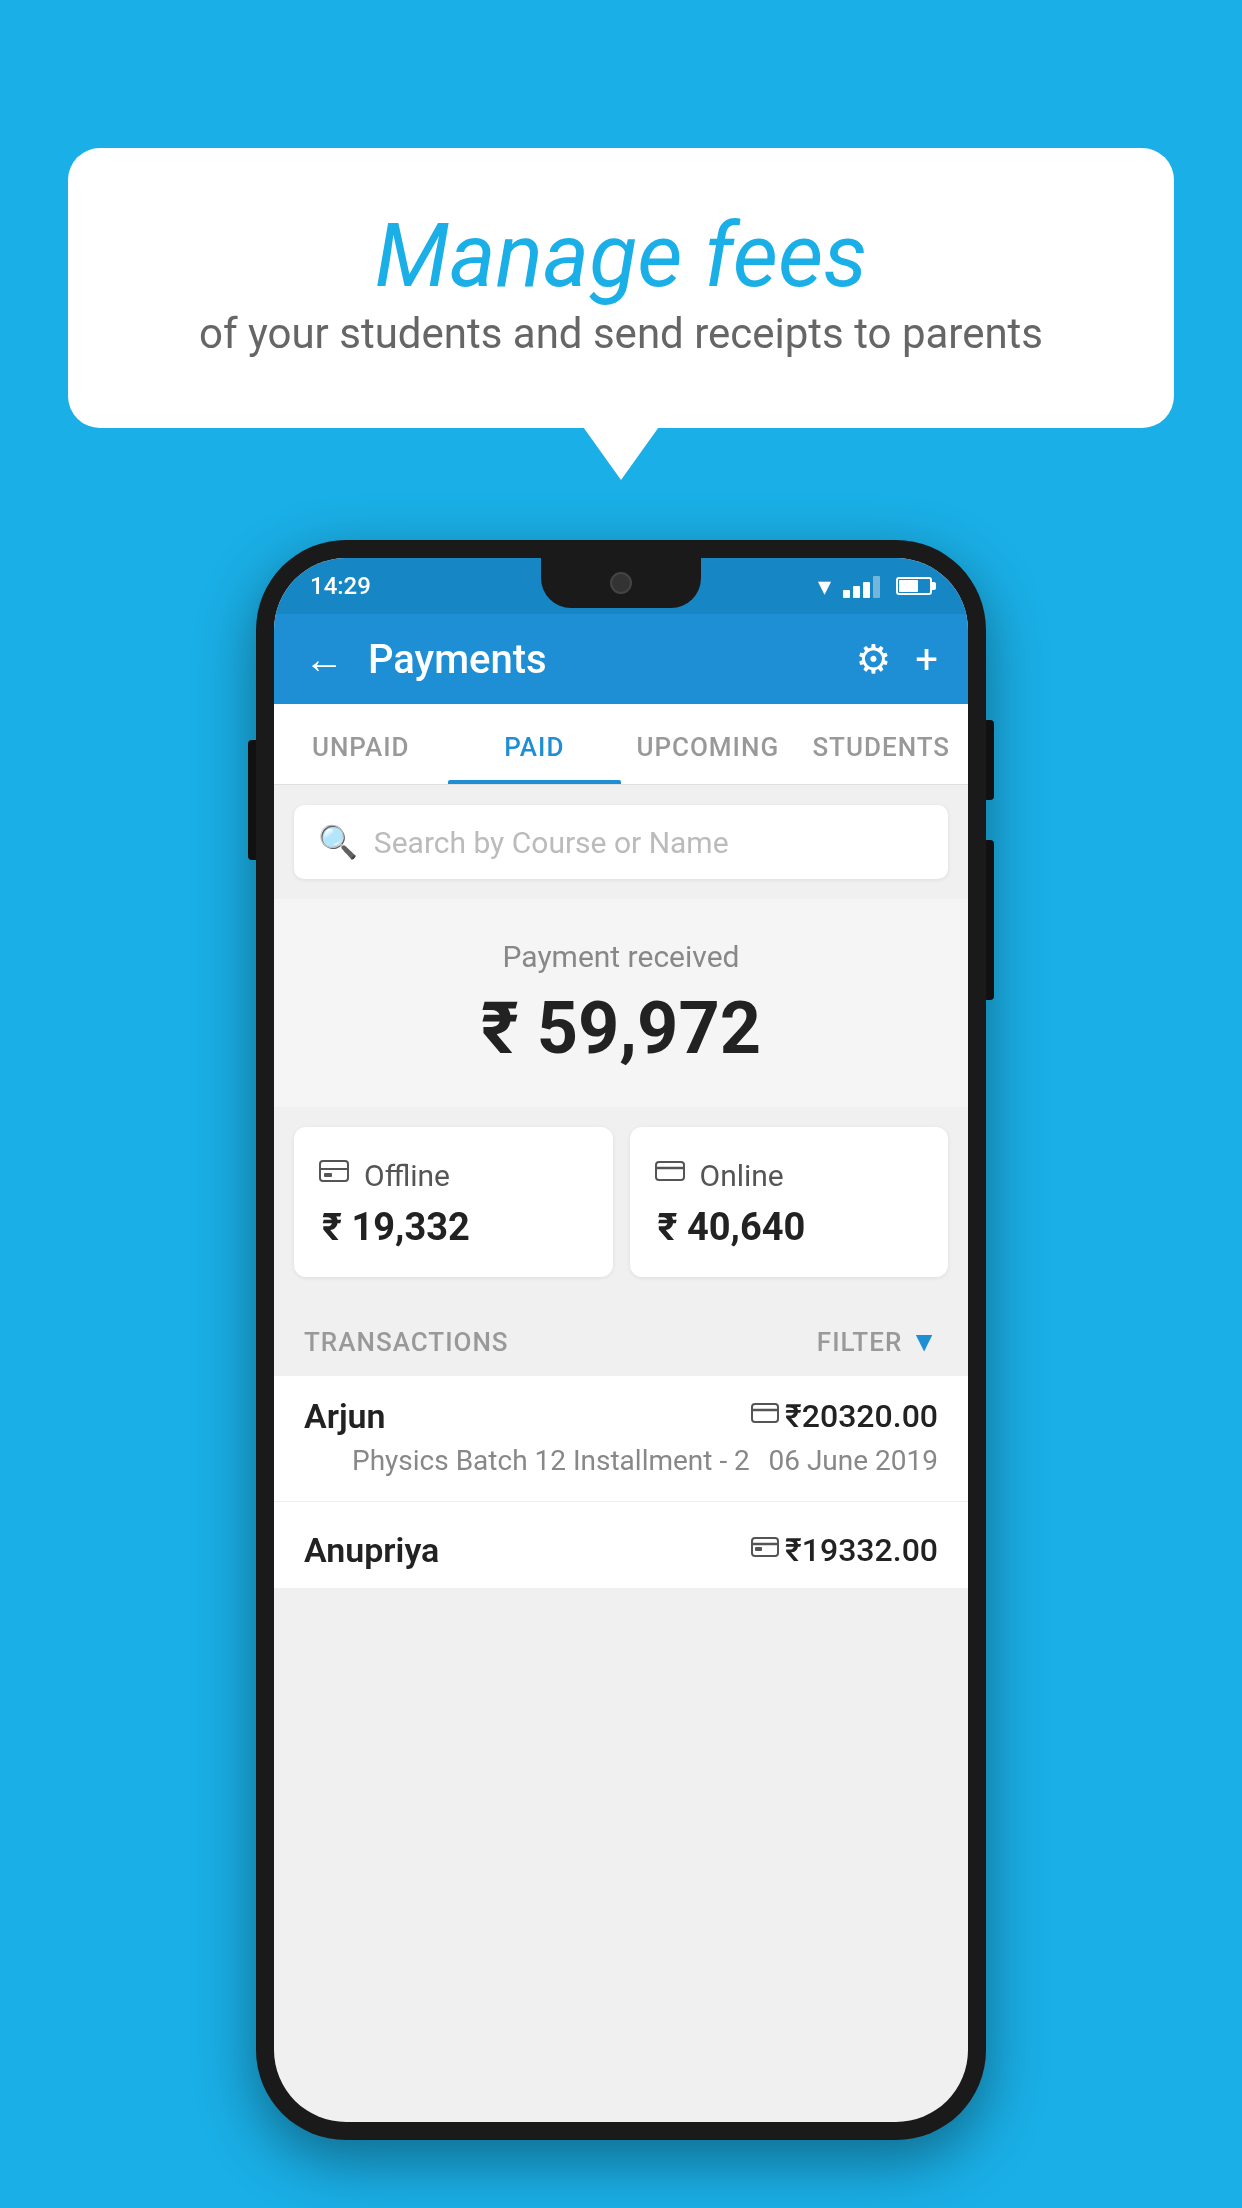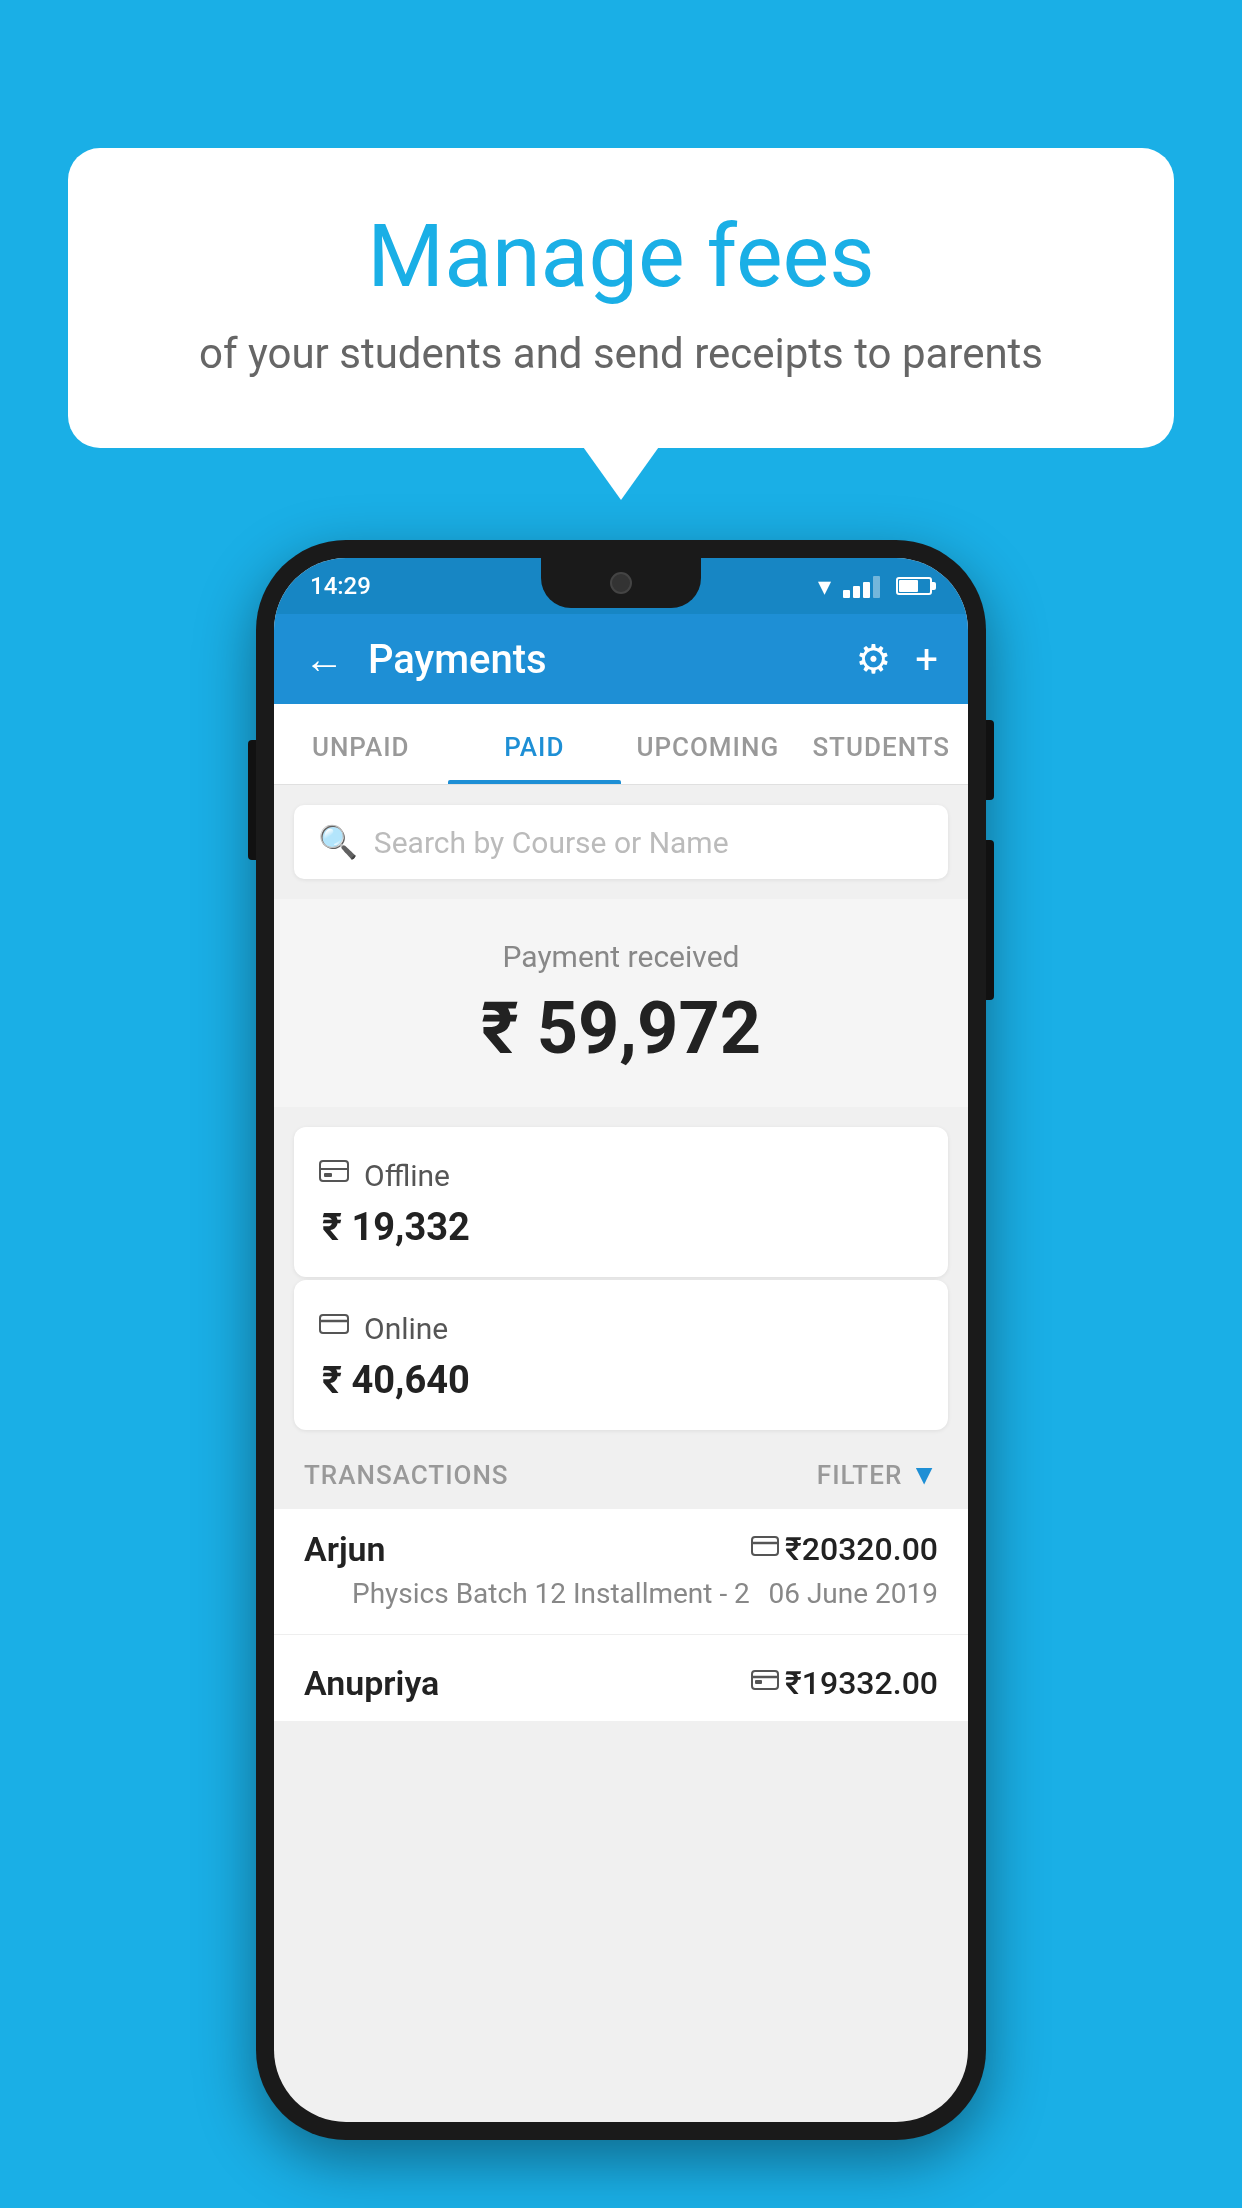--- a/index.html
+++ b/index.html
@@ -37,21 +37,22 @@
       border-left: 40px solid transparent;
       border-right: 40px solid transparent;
       border-top: 56px solid white;
     }
 
     .bubble-title {
       font-size: 88px;
       font-weight: 400;
       color: #1AAFE6;
       line-height: 1.1;
-      margin-bottom: 24px;
+      margin-bottom: 4px;
+      font-style: italic;
     }
 
     .bubble-subtitle {
       font-size: 42px;
       color: #666;
       font-weight: 400;
     }
 
     
     .phone-frame {
@@ -314,24 +315,23 @@
 
     .payment-amount {
       font-size: 72px;
       font-weight: 700;
       color: #222;
     }
 
     
     .payment-cards {
       display: flex;
-      gap: 3px;
-      margin: 0 20px 4px;
+      gap: 17px;
+      margin: 0 20px 24px;
       padding-top: 20px;
-      flex-direction: column;
     }
 
     .payment-card {
       flex: 1;
       background: white;
       border-radius: 12px;
       padding: 28px 24px;
       box-shadow: 0 1px 4px rgba(0,0,0,0.08);
     }
 

